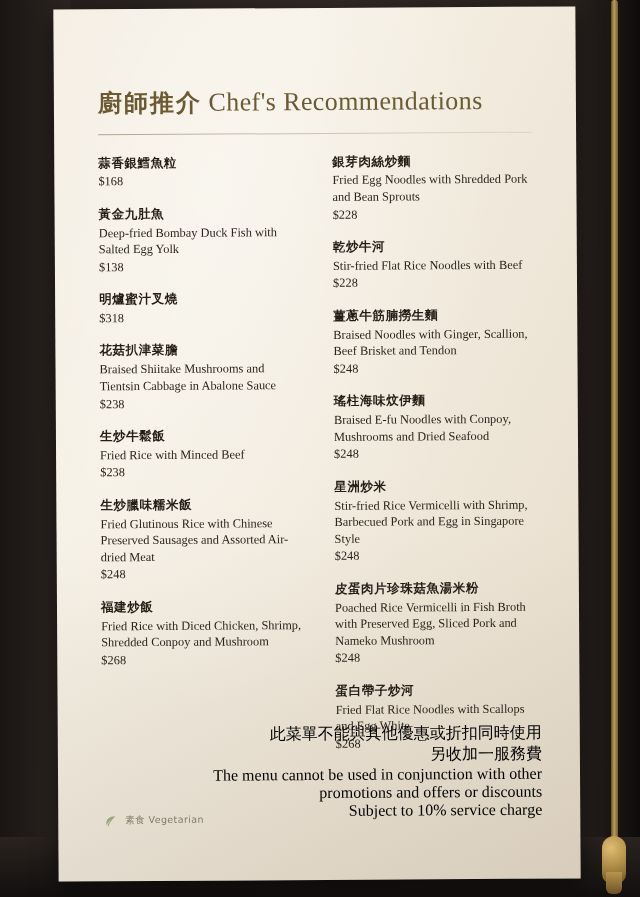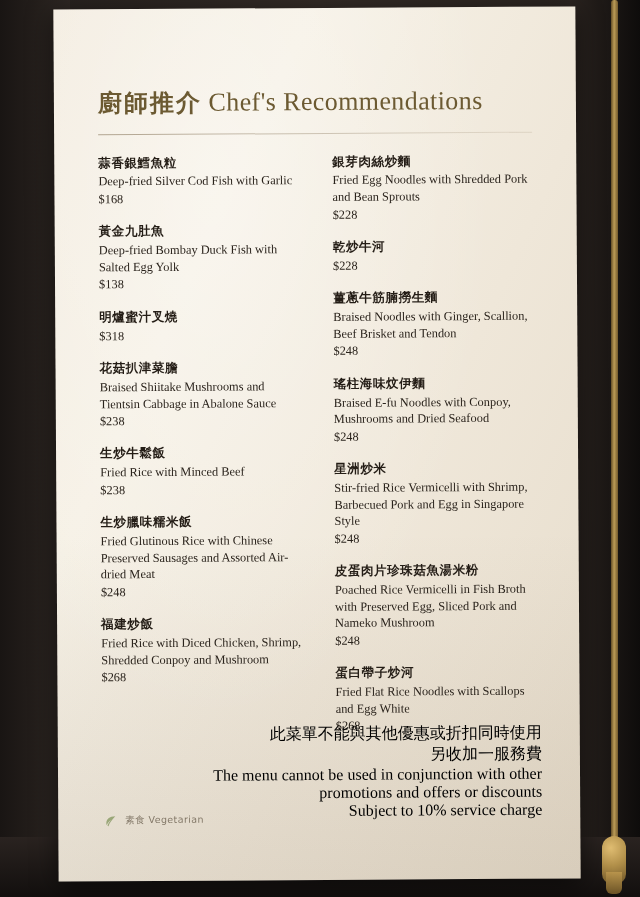--- a/index.html
+++ b/index.html
@@ -214,21 +214,20 @@
         <span class="en">Chef's Recommendations</span>
       </h1>
       <div class="rule"></div>
 
       <div class="columns">
 
         <div class="col">
 
           <div class="item">
             <div class="name-cn">蒜香銀鱈魚粒</div>
-            <div class="name-en">Deep-fried Silver Cod Fish with Garlic</div>
             <div class="price">$168</div>
           </div>
 
           <div class="item">
             <div class="name-cn">黃金九肚魚</div>
             <div class="name-en">Deep-fried Bombay Duck Fish with Salted Egg Yolk</div>
             <div class="price">$138</div>
           </div>
 
           <div class="item">
@@ -265,20 +264,21 @@
         <div class="col">
 
           <div class="item">
             <div class="name-cn">銀芽肉絲炒麵</div>
             <div class="name-en">Fried Egg Noodles with Shredded Pork and Bean Sprouts</div>
             <div class="price">$228</div>
           </div>
 
           <div class="item">
             <div class="name-cn">乾炒牛河</div>
+            <div class="name-en">Stir-fried Flat Rice Noodles with Beef</div>
             <div class="price">$228</div>
           </div>
 
           <div class="item">
             <div class="name-cn">薑蔥牛筋腩撈生麵</div>
             <div class="name-en">Braised Noodles with Ginger, Scallion, Beef Brisket and Tendon</div>
             <div class="price">$248</div>
           </div>
 
           <div class="item">

